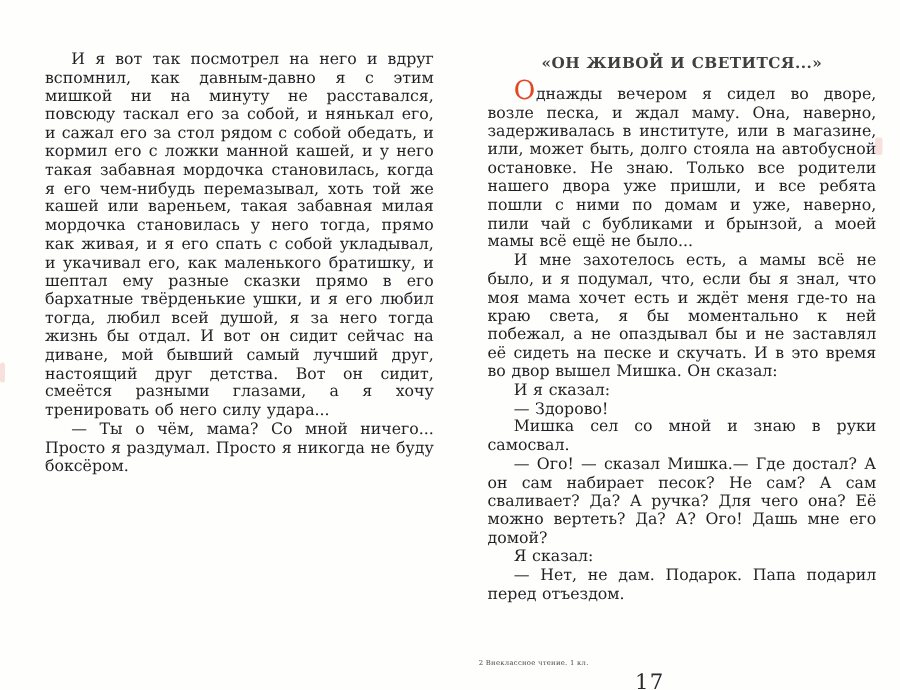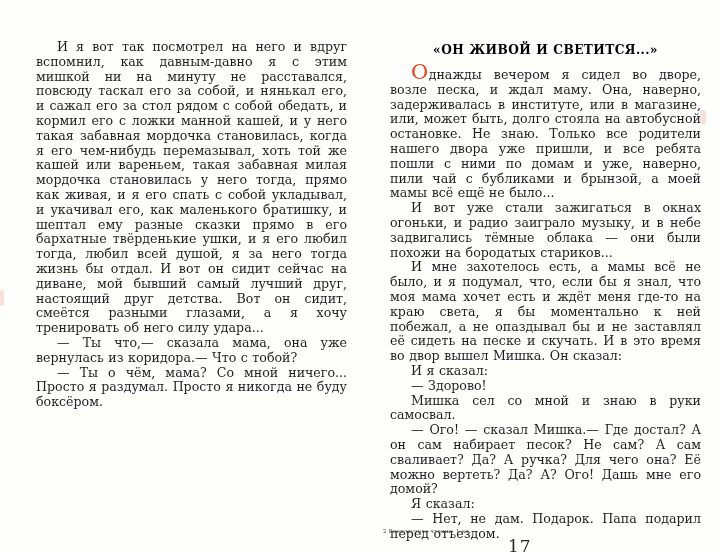--- a/index.html
+++ b/index.html
@@ -30,21 +30,21 @@
     text-indent: 21px;
     word-spacing: 0.5px;
   }
   .story-title {
     margin: 0 0 10px 0;
     font-size: 12.2px;
     line-height: 13px;
     font-weight: bold;
     text-align: center;
     text-indent: 0;
-    color: #000000;
+    color: #404040;
     letter-spacing: 0.4px;
     white-space: nowrap;
   }
   .drop-cap {
     font-size: 21px;
     line-height: 10px;
     color: #e34826;
     letter-spacing: 0.5px;
   }
   .footer-signature {
@@ -71,30 +71,28 @@
   .artifact-left  { left: 0px;   top: 290px; width: 4px; height: 16px; }
   .artifact-right { left: 700px; top: 110px; width: 6px; height: 14px; }
 </style>
 </head>
 <body>
 
 <div>
 
   <div class="page page-left">
     <p class="para">И я вот так посмотрел на него и вдруг вспомнил, как давным-давно я с этим мишкой ни на минуту не расставался, повсюду таскал его за собой, и нянькал его, и сажал его за стол рядом с собой обедать, и кормил его с ложки манной кашей, и у него такая забавная мордочка становилась, когда я его чем-нибудь перемазывал, хоть той же кашей или вареньем, такая забавная милая мордочка становилась у него тогда, прямо как живая, и я его спать с собой укладывал, и укачивал его, как маленького братишку, и шептал ему разные сказки прямо в его бархатные твёрденькие ушки, и я его любил тогда, любил всей душой, я за него тогда жизнь бы отдал. И вот он сидит сейчас на диване, мой бывший самый лучший друг, настоящий друг детства. Вот он сидит, смеётся разными глазами, а я хочу тренировать об него силу удара...</p>
-    <p class="para">— Ты что,— сказала мама, она уже вернулась из коридора.— Что с тобой?</p>
     <p class="para">— Ты о чём, мама? Со мной ничего... Просто я раздумал. Просто я никогда не буду боксёром.</p>
   </div>
 
   <div class="page page-right">
     <h2 class="para story-title">«ОН ЖИВОЙ И СВЕТИТСЯ...»</h2>
 
     <p class="para"><span class="drop-cap">О</span><span>днажды вечером я сидел во дворе, возле песка, и ждал маму. Она, наверно, задерживалась в институте, или в магазине, или, может быть, долго стояла на автобусной остановке. Не знаю. Только все родители нашего двора уже пришли, и все ребята пошли с ними по домам и уже, наверно, пили чай с бубликами и брынзой, а моей мамы всё ещё не было...</span></p>
 
-    <p class="para">И вот уже стали зажигаться в окнах огоньки, и радио заиграло музыку, и в небе задвигались тёмные облака — они были похожи на бородатых стариков...</p>
     <p class="para">И мне захотелось есть, а мамы всё не было, и я подумал, что, если бы я знал, что моя мама хочет есть и ждёт меня где-то на краю света, я бы моментально к ней побежал, а не опаздывал бы и не заставлял её сидеть на песке и скучать. И в это время во двор вышел Мишка. Он сказал:</p>
     <p class="para">И я сказал:</p>
     <p class="para">— Здорово!</p>
     <p class="para">Мишка сел со мной и знаю в руки самосвал.</p>
     <p class="para">— Ого! — сказал Мишка.— Где достал? А он сам набирает песок? Не сам? А сам сваливает? Да? А ручка? Для чего она? Её можно вертеть? Да? А? Ого! Дашь мне его домой?</p>
     <p class="para">Я сказал:</p>
     <p class="para">— Нет, не дам. Подарок. Папа подарил перед отъездом.</p>
   </div>
 
   <div class="footer-signature">2 Внеклассное чтение. 1 кл.</div>

